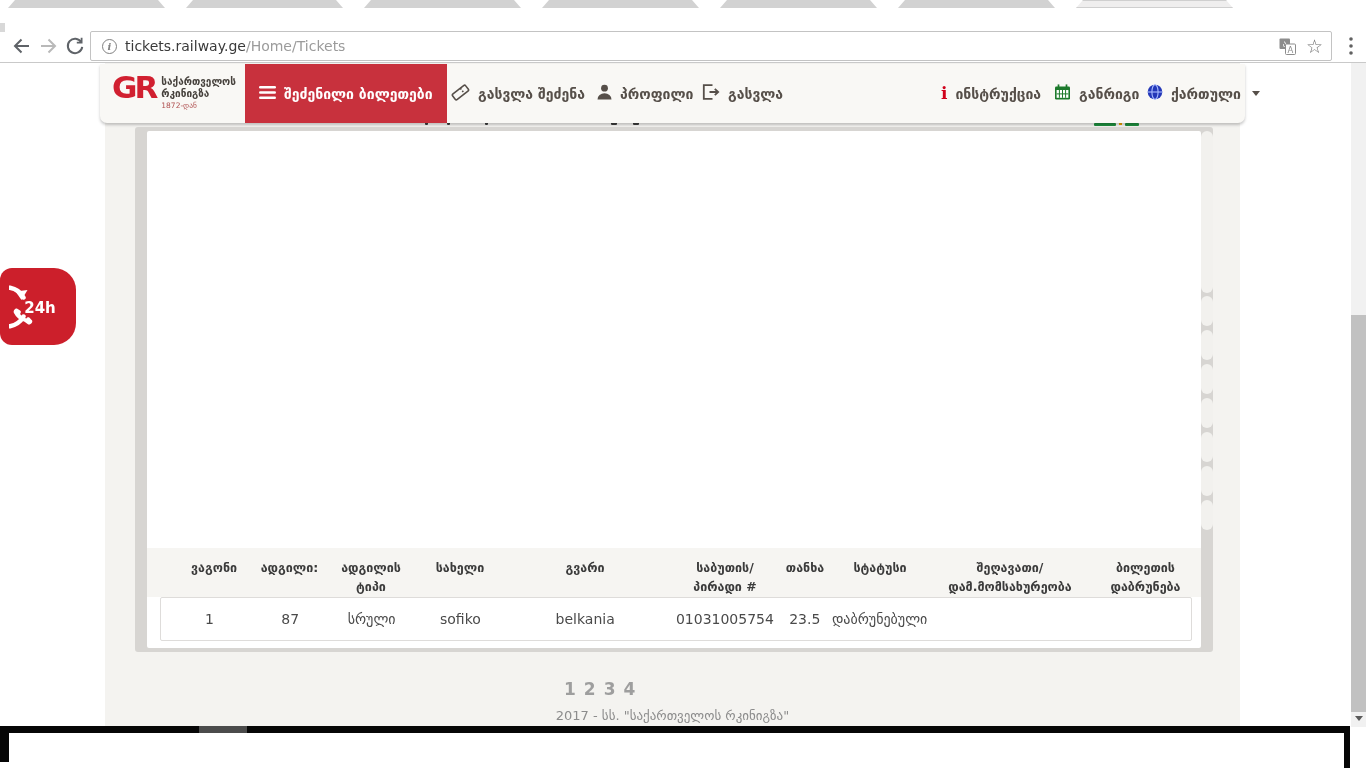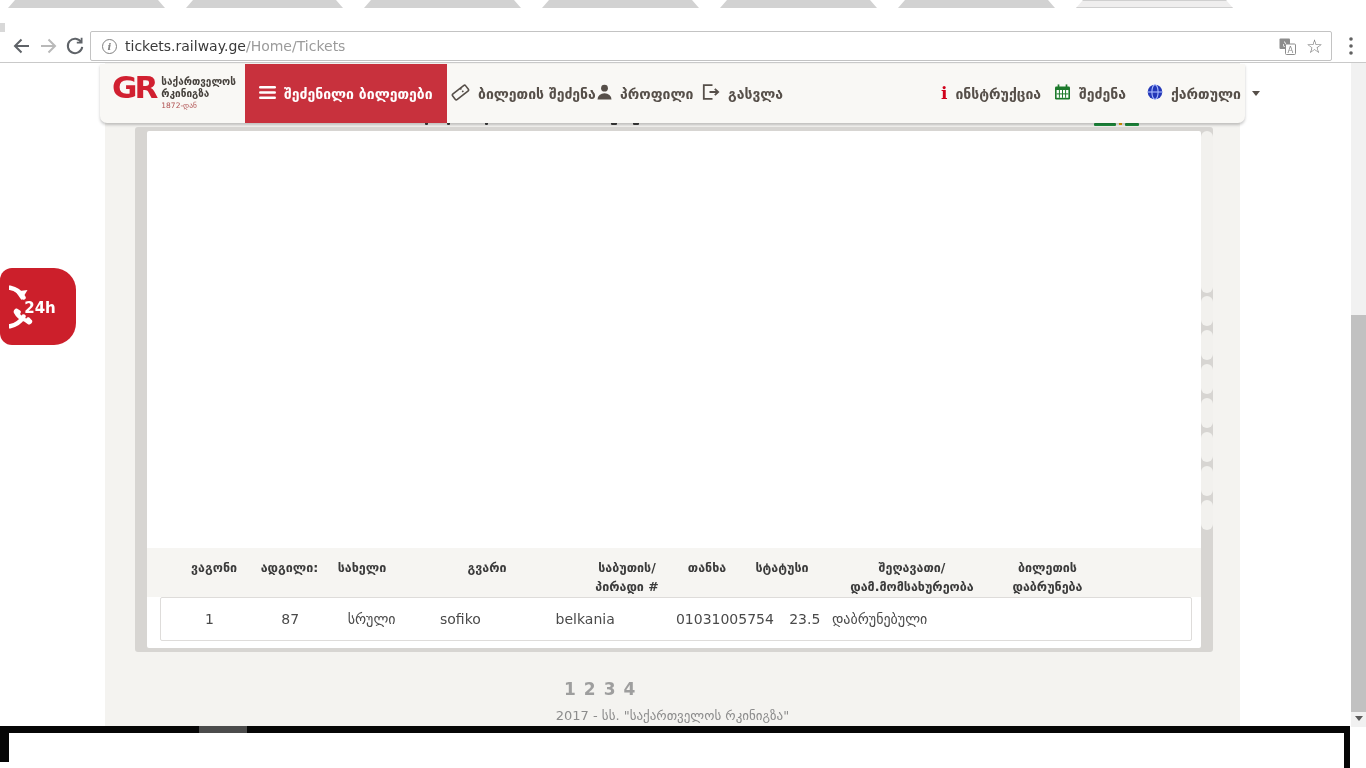--- a/index.html
+++ b/index.html
@@ -183,21 +183,21 @@
             </svg></span>
           <span>შეძენილი ბილეთები</span>
         </div>
         <div class="nav-item" style="left: 337px;">
           <span><svg width="19" height="17" viewBox="0 0 19 17">
               <g transform="rotate(-38 9.5 8.5)" fill="none" stroke="#564f49" stroke-width="1.6">
                 <rect x="1.2" y="5" width="16.5" height="7" rx="1.5"></rect>
                 <line x1="12" y1="5" x2="12" y2="12" stroke-dasharray="1.6 1.6"></line>
               </g>
             </svg></span>
-          <span>ბილეთის შეძენა</span>
+          <span>გასვლა შეძენა</span>
         </div>
         <div class="nav-item" style="left: 483px;">
           <span><svg width="15" height="16" viewBox="0 0 15 16" fill="#564f49">
               <circle cx="7.5" cy="4.2" r="3.4"></circle>
               <path d="M0.5 15.5 a7 6.2 0 0 1 14 0 z"></path>
             </svg></span>
           <span>პროფილი</span>
         </div>
         <div class="nav-item" style="left: 588px;">
           <span><svg width="18" height="16" viewBox="0 0 18 16" fill="none" stroke="#564f49" stroke-width="1.8">
@@ -218,21 +218,21 @@
               <rect x="2.6" y="6" width="11.8" height="7.8" fill="#fff"></rect>
               <g stroke="#1d7a2c" stroke-width="1">
                 <line x1="5.4" y1="6" x2="5.4" y2="13.8"></line>
                 <line x1="8.5" y1="6" x2="8.5" y2="13.8"></line>
                 <line x1="11.6" y1="6" x2="11.6" y2="13.8"></line>
                 <line x1="2.6" y1="9.9" x2="14.4" y2="9.9"></line>
               </g>
               <line x1="4.5" y1="0.4" x2="4.5" y2="3.2" stroke="#1d7a2c" stroke-width="1.7"></line>
               <line x1="12.5" y1="0.4" x2="12.5" y2="3.2" stroke="#1d7a2c" stroke-width="1.7"></line>
             </svg></span>
-          <span>შეძენა</span>
+          <span>განრიგი</span>
         </div>
         <div class="nav-item" style="left: 1033px;">
           <span><svg width="16" height="16" viewBox="0 0 16 16">
               <circle cx="8" cy="8" r="7.3" fill="#2438b8"></circle>
               <g stroke="#a9bcff" stroke-width="1.1" fill="none">
                 <ellipse cx="8" cy="8" rx="3.1" ry="7.3"></ellipse>
                 <line x1="0.7" y1="8" x2="15.3" y2="8"></line>
               </g>
             </svg></span>
           <span>ქართული</span>
@@ -253,20 +253,24 @@
         <div class="edge-seg" style="top: 373px; height: 30px;"></div>
       </div>
     <div id="panel">
       <div id="thead">
           <div class="th" style="width: 110px; padding-left: 24px;">
             <div>ვაგონი</div>
           </div>
           <div class="th" style="width: 65px;">
             <div>ადგილი:</div>
           </div>
+          <div class="th" style="width: 98px;">
+            <div>ადგილის</div>
+            <div>ტიპი</div>
+          </div>
           <div class="th" style="width: 80px;">
             <div>სახელი</div>
           </div>
           <div class="th" style="width: 170px;">
             <div>გვარი</div>
           </div>
           <div class="th" style="width: 110px;">
             <div>საბუთის/</div>
             <div>პირადი #</div>
           </div>

